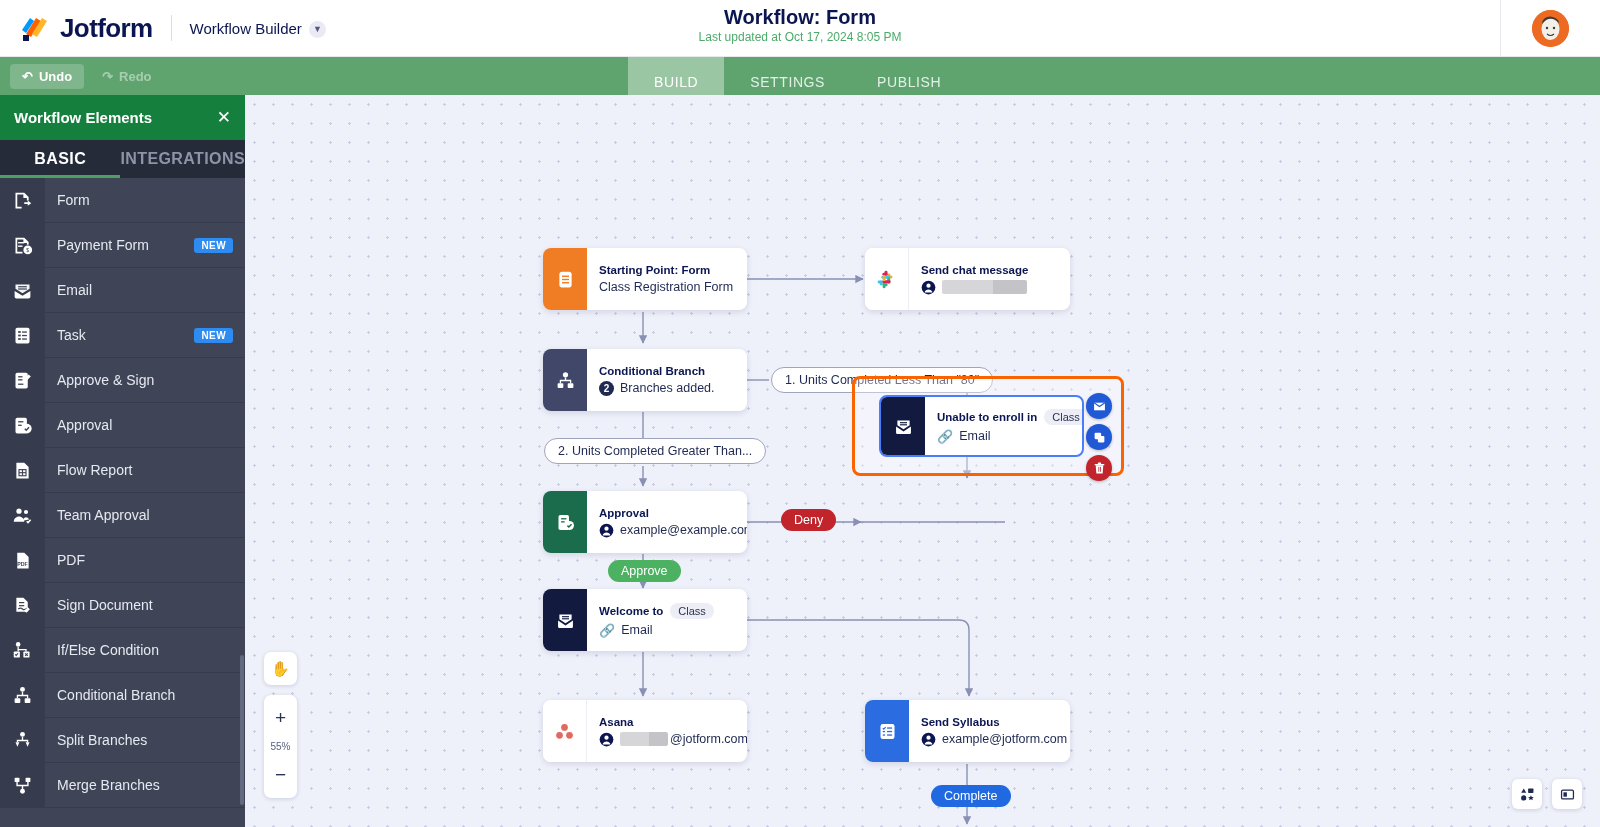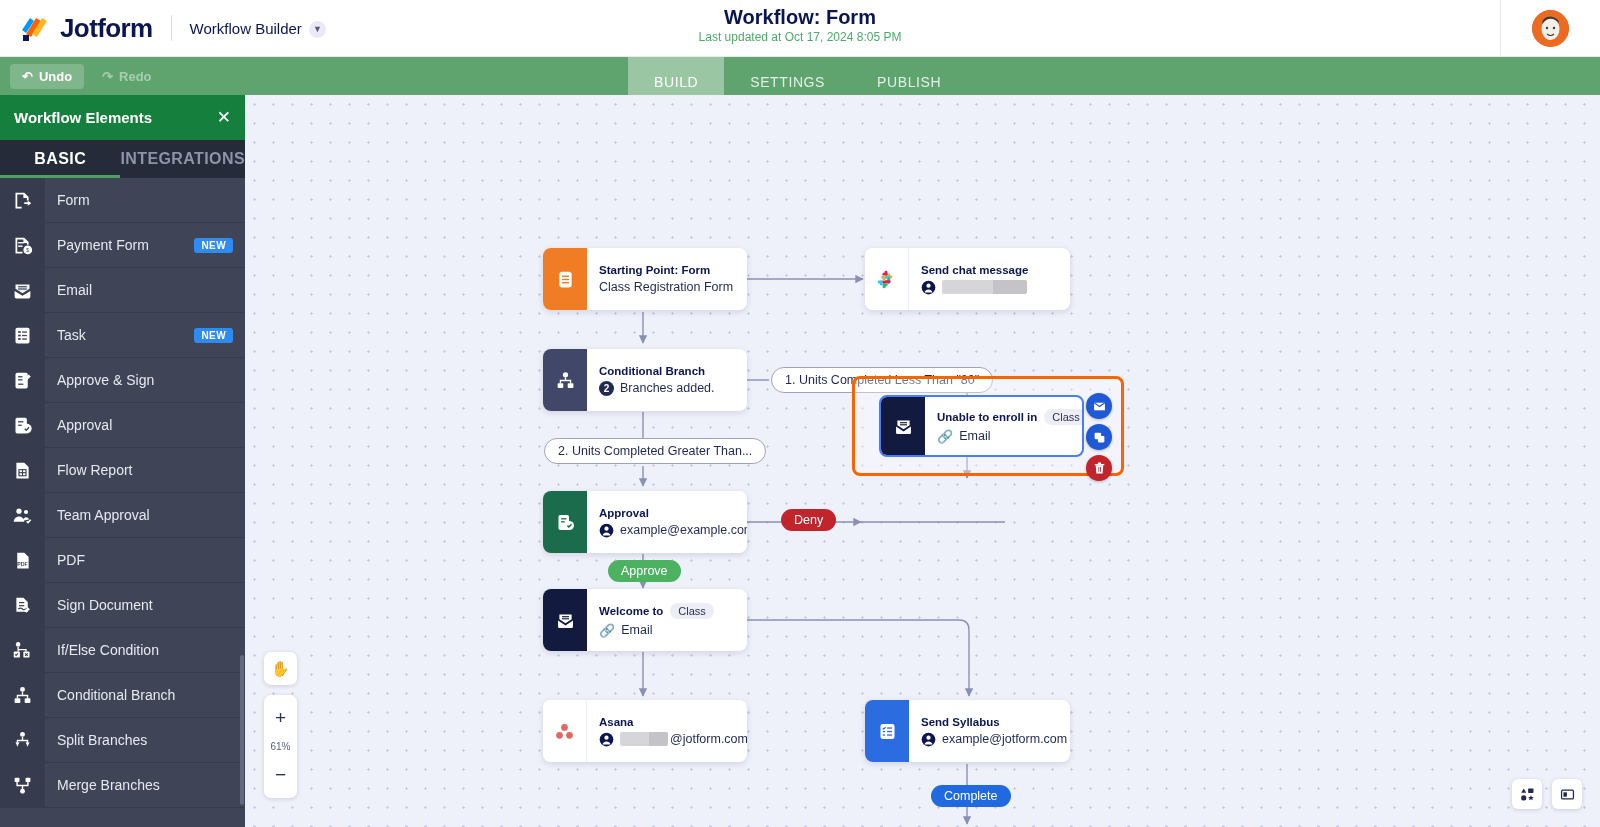--- a/index.html
+++ b/index.html
@@ -716,21 +716,21 @@
       </div>
     </div>
 
     <div class="pill-solid pill-complete" style="left:686px;top:690px;">Complete</div>
 
     <div class="pan-btn">
       <span style="font-size:15px;color:#2b3354;">✋</span>
     </div>
     <div class="zoom-col">
       <div class="zoom-btn">+</div>
-      <div class="zoom-val">61%</div>
+      <div class="zoom-val">55%</div>
       <div class="zoom-btn">−</div>
     </div>
 
     <div class="br-controls">
       <div class="br-btn">
         <svg width="15" height="15" viewBox="0 0 24 24" fill="#1f2951">
             <path d="M6 2.5 10 9H2z"></path>
             <rect x="13" y="2.5" width="8.5" height="7" rx="1"></rect>
             <circle cx="6" cy="17.5" r="4.2"></circle>
             <path d="M17.5 13l1.4 3 3.1.3-2.3 2 .7 3-2.9-1.7-2.9 1.7.7-3-2.3-2 3.1-.3z"></path>

